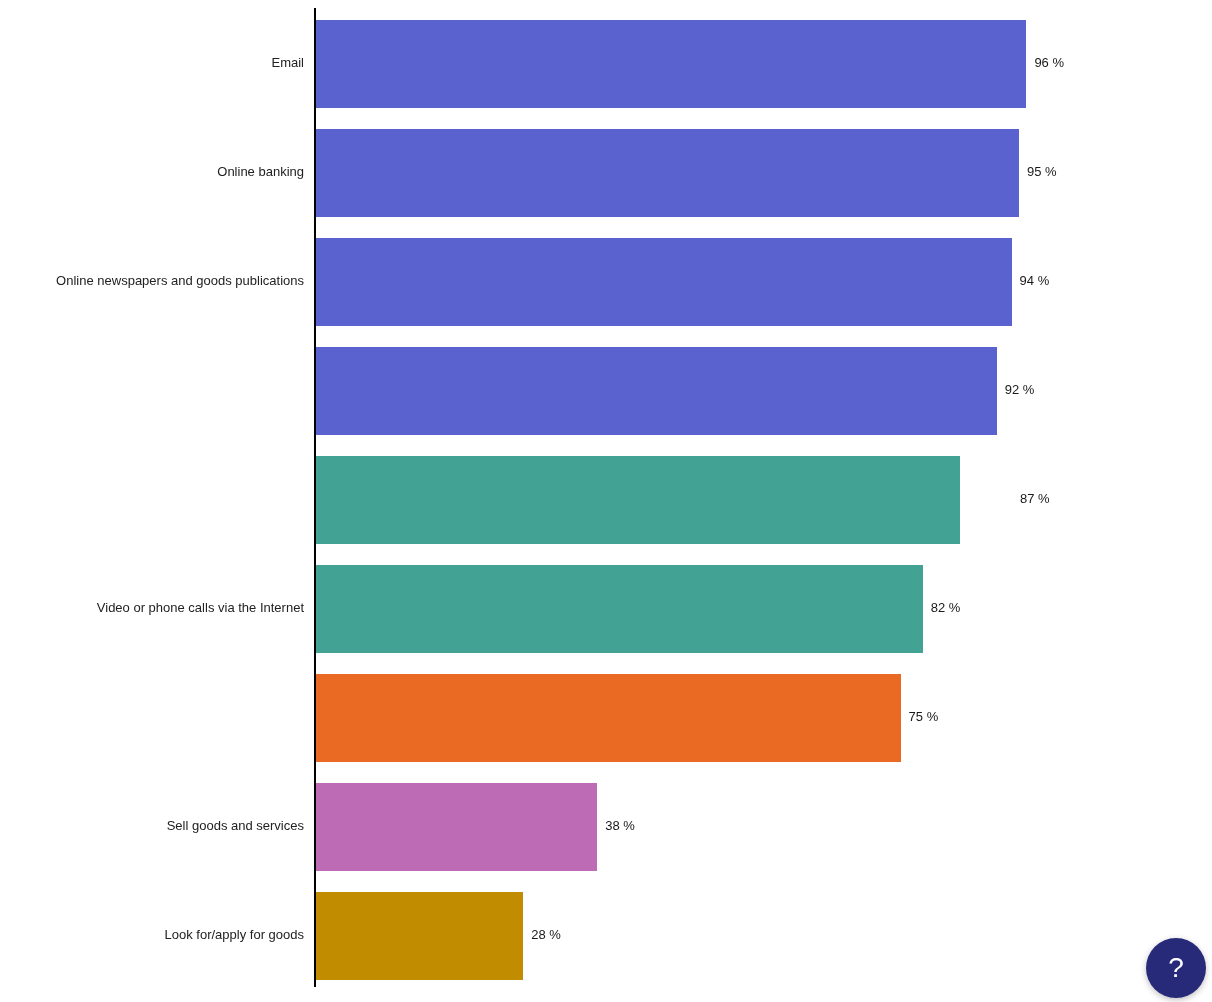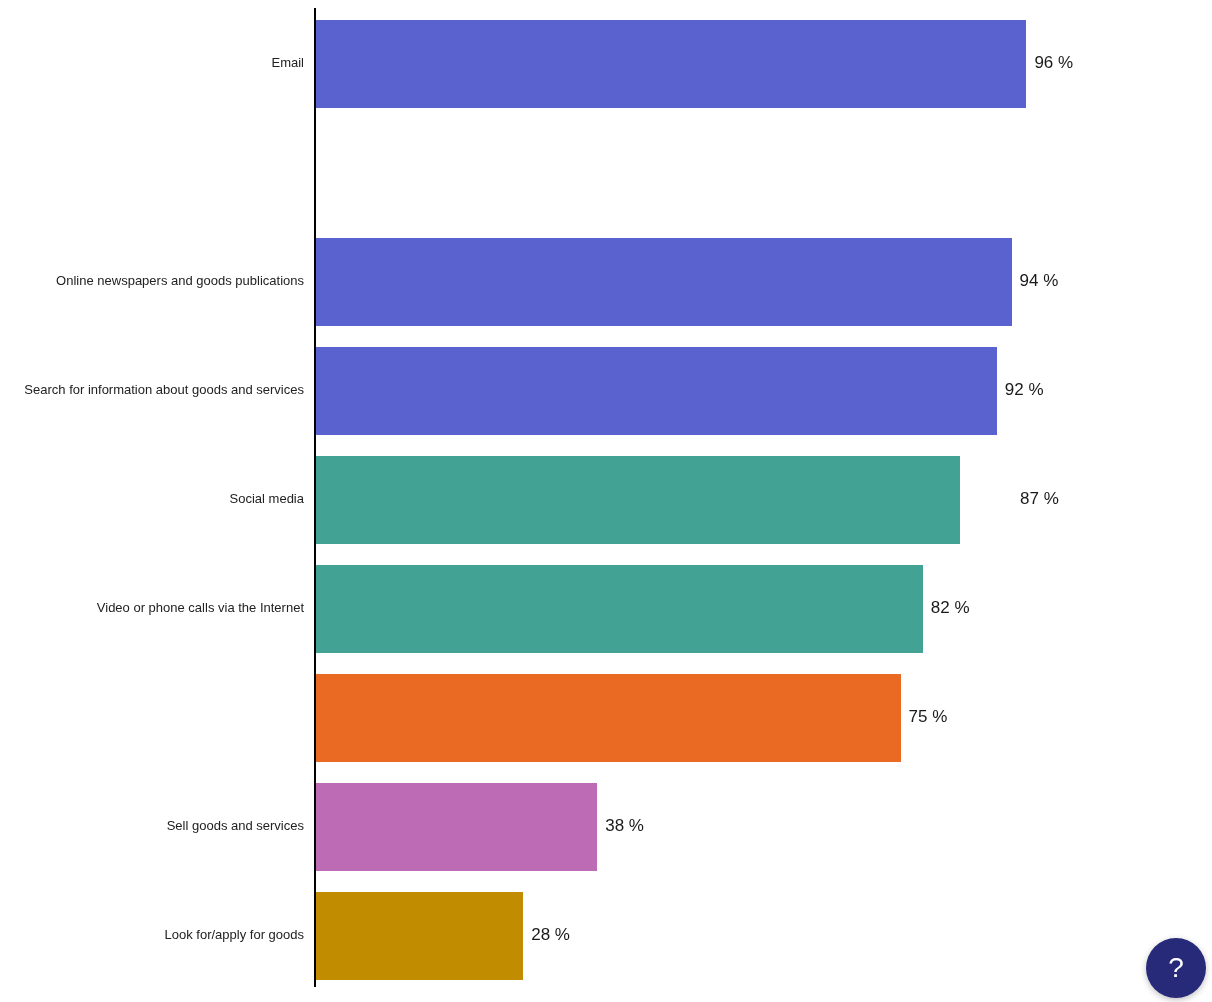--- a/index.html
+++ b/index.html
@@ -65,21 +65,21 @@
     left: 316px;
     top: 12px;
     height: 88px;
   }
 
   .val-label {
     position: absolute;
     top: 0;
     height: 109px;
     line-height: 109px;
-    font-size: 17px;
+    font-size: 13px;
     color: #1a1a1a;
     white-space: nowrap;
   }
 
   
   .help-button {
     position: absolute;
     left: 1146px;
     top: 938px;
     width: 60px;
@@ -103,32 +103,35 @@
 <div id="chart-root">
 
   <div class="axis-line"></div>
 
   <div class="plot-area" id="plot-area">
       <div class="bar-row" style="top: 8px;">
         <div class="cat-label">Email</div>
         <div class="bar" title="96 %" style="width: 710.4px; background: rgb(90, 98, 207);"></div>
         <div class="val-label" style="left: 1034.4px;">96 %</div>
       </div>
+      <div class="bar-row" style="top: 117px;">
+        <div class="cat-label">Online banking</div>
+        <div class="bar" title="95 %" style="width: 703px; background: rgb(90, 98, 207);"></div>
+        <div class="val-label" style="left: 1027px;">95 %</div>
+      </div>
       <div class="bar-row" style="top: 226px;">
         <div class="cat-label">Online newspapers and goods publications</div>
         <div class="bar" title="94 %" style="width: 695.6px; background: rgb(90, 98, 207);"></div>
         <div class="val-label" style="left: 1019.6px;">94 %</div>
       </div>
       <div class="bar-row" style="top: 335px;">
-        <div class="cat-label">Search for information about goods and services</div>
         <div class="bar" title="92 %" style="width: 680.8px; background: rgb(90, 98, 207);"></div>
         <div class="val-label" style="left: 1004.8px;">92 %</div>
       </div>
       <div class="bar-row" style="top: 444px;">
-        <div class="cat-label">Social media</div>
         <div class="bar" title="87 %" style="width: 643.8px; background: rgb(66, 162, 148);"></div>
         <div class="val-label" style="left: 976px; margin-left: 44px;">87 %</div>
       </div>
       <div class="bar-row" style="top: 553px;">
         <div class="cat-label">Video or phone calls via the Internet</div>
         <div class="bar" title="82 %" style="width: 606.8px; background: rgb(66, 162, 148);"></div>
         <div class="val-label" style="left: 930.8px;">82 %</div>
       </div>
       <div class="bar-row" style="top: 662px;">
         <div class="bar" title="79 %" style="width: 584.6px; background: rgb(234, 106, 36);"></div>

